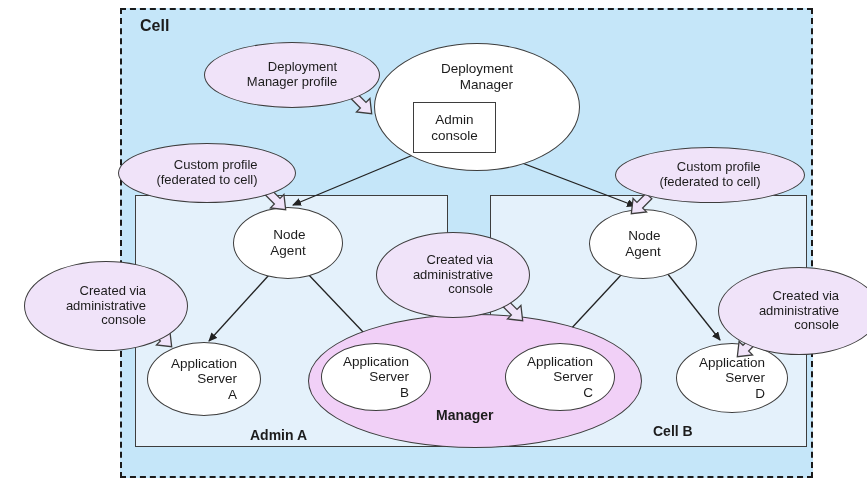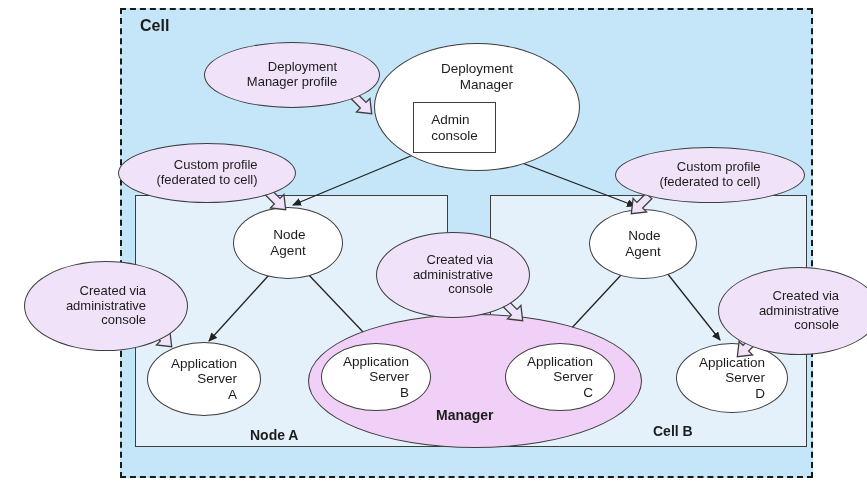--- a/index.html
+++ b/index.html
@@ -40,21 +40,21 @@
   .bold-label { font-weight:bold; z-index:6; white-space:nowrap; }
   #cell-label   { left:120px; top:17px;  font-size:16px; z-index:2; }
   #node-a-label { left:230px; top:427px; font-size:14px; }
   #node-b-label { left:633px; top:423px; font-size:14px; }
   #cluster-label{ left:416px; top:407px; font-size:14px; z-index:5; }
   #dm-ellipse { left:354px; top:43px; width:206px; height:128px;
     align-items:flex-start; padding-top:17px; }
   #admin-console-box {
     left:393px; top:102px; width:83px; height:51px;
     background:var(--shape_fill); border:1.5px solid var(--border);
-    display:flex; align-items:center; justify-content:center; text-align:left;
+    display:flex; align-items:center; justify-content:center; text-align:center;
     white-space:pre-line; line-height:1.15; font-size:13.5px; z-index:6;
   }
   #node-agent-a { left:213px; top:207px; width:110px; height:72px; }
   #node-agent-b { left:569px; top:209px; width:108px; height:70px; }
   #app-server-a { left:127px; top:342px; width:114px; height:74px; }
   #app-server-b { left:301px; top:343px; width:110px; height:68px; }
   #app-server-c { left:485px; top:343px; width:110px; height:68px; }
   #app-server-d { left:656px; top:343px; width:112px; height:70px; }
   #callout-dm-profile      { left:184px; top:42px;  width:176px; height:66px; }
   #callout-custom-left     { left:98px;  top:143px; width:178px; height:60px; }
@@ -72,21 +72,21 @@
 </head>
 <body>
 
 <div id="canvas">
 
   <div class="abs cell-box"></div>
   <div class="abs bold-label" id="cell-label">Cell</div>
 
   <div class="abs node-box" id="node-a-box"></div>
   <div class="abs node-box" id="node-b-box"></div>
-  <div class="abs bold-label" id="node-a-label">Node A</div>
+  <div class="abs bold-label" id="node-a-label">Admin A</div>
   <div class="abs bold-label" id="node-b-label">Cell B</div>
 
   <svg class="layer" id="connector-layer" viewBox="0 0 867 490" xmlns="http://www.w3.org/2000/svg">
     <defs>
       <marker id="ah" markerWidth="10" markerHeight="8" refX="8" refY="4" orient="auto" markerUnits="userSpaceOnUse">
         <path d="M0,0 L9,4 L0,8 Z" fill="#222"></path>
       </marker>
     </defs>
     <path class="connector" marker-end="url(#ah)" d="M393,155 L273,205"></path>
     <path class="connector" marker-end="url(#ah)" d="M476,153 L615,206"></path>

